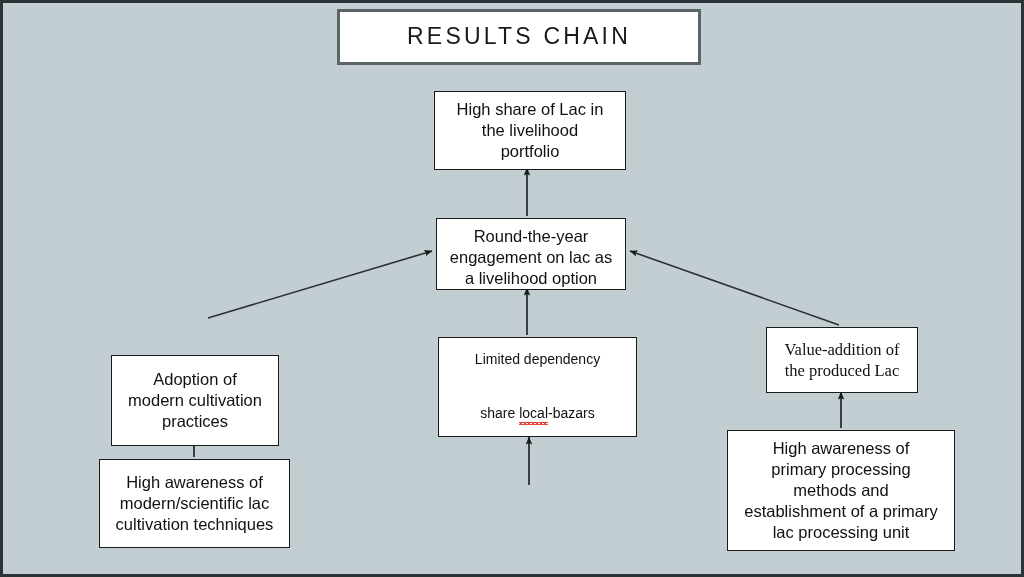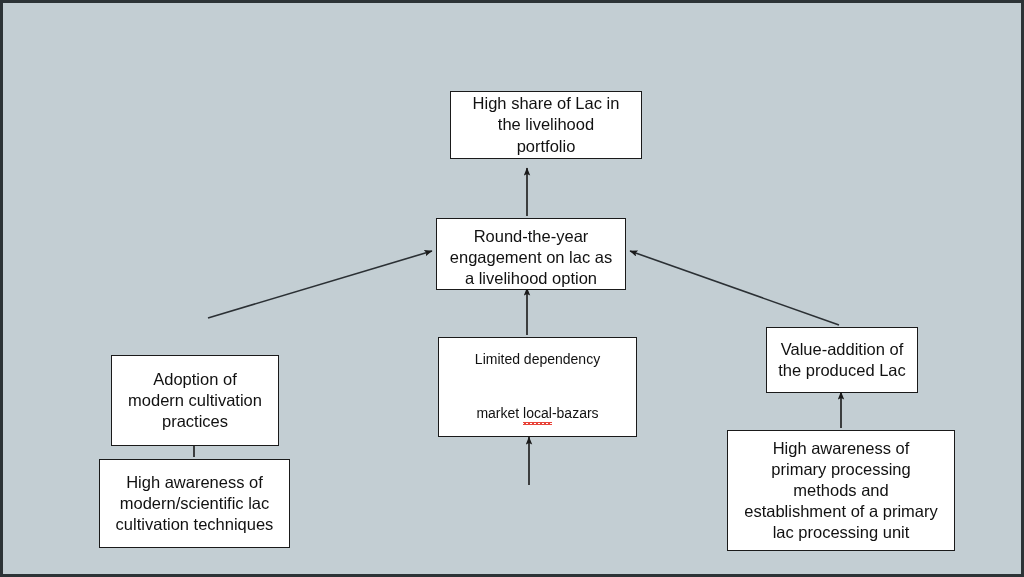--- a/index.html
+++ b/index.html
@@ -44,25 +44,25 @@
     width: 364px;
     height: 56px;
     border: 3px solid #5b6568;
     background: #ffffff;
     font-size: 23px;
     letter-spacing: 3.2px;
     color: #1a1a1a;
     z-index: 4;
   }
   
-  #node-outcome      { left: 447px; top: 88px;  width: 192px; height: 68px;  font-size: 16.5px; }
+  #node-outcome      { left: 431px; top: 88px;  width: 192px; height: 79px;  font-size: 16.5px; }
   #node-engagement   { left: 433px; top: 215px; width: 190px; height: 72px;  font-size: 16.5px; align-items: flex-end; }
   #node-adoption     { left: 108px; top: 318px; width: 168px; height: 91px;  font-size: 16.5px; margin-top: 34px; }
   #node-middlemen    { left: 435px; top: 334px; width: 199px; height: 100px; font-size: 14px; }
-  #node-valueadd     { left: 763px; top: 324px; width: 152px; height: 66px;  font-size: 16.5px; }
+  #node-valueadd     { left: 763px; top: 324px; width: 152px; height: 66px;  font-size: 16.5px; font-family: Liberation Serif, serif; }
   #node-awareness-lac{ left: 96px;  top: 456px; width: 191px; height: 89px;  font-size: 16.5px; }
   #node-markets      { left: 443px; top: 484px; width: 167px; height: 74px;  font-size: 16.5px; }
   #node-processing   { left: 724px; top: 427px; width: 228px; height: 121px; font-size: 16.5px; }
 
   #edges {
     position: absolute;
     left: 0;
     top: 0;
     width: 1018px;
     height: 571px;
@@ -85,20 +85,23 @@
       linear-gradient(-45deg, transparent 42%, #e8443a 42%, #e8443a 58%, transparent 58%);
     background-size: 4px 3px;
     background-repeat: repeat-x;
   }
 </style>
 </head>
 <body>
 
 <div id="canvas">
 
+  <div id="title-box" class="box">
+    <span class="txt">RESULTS CHAIN</span>
+  </div>
 
   <svg id="edges" viewBox="0 0 1018 571" xmlns="http://www.w3.org/2000/svg">
     <defs>
       <marker id="ah" markerWidth="9" markerHeight="9" refX="7.5" refY="3.2" orient="auto" markerUnits="userSpaceOnUse">
         <path d="M0,0 L8,3.2 L0,6.4 L1.6,3.2 z" fill="#1a1a1a"></path>
       </marker>
     </defs>
 
     <line x1="524" y1="213" x2="524" y2="165" stroke="#1a1a1a" stroke-width="1.6" marker-end="url(#ah)"></line>
 
@@ -127,21 +130,21 @@
 a livelihood option</span>
   </div>
 
   <div id="node-adoption" class="box">
     <span class="txt">Adoption of
 modern cultivation
 practices</span>
   </div>
 
   <div id="node-middlemen" class="box">
-    <span class="txt"><span>Limited dependency</span><br><br><br><span>market </span><span class="squig">local</span><span>-bazars</span></span>
+    <span class="txt"><span>Limited dependency</span><br><br><br><span>share </span><span class="squig">local</span><span>-bazars</span></span>
   </div>
 
   <div id="node-valueadd" class="box">
     <span class="txt">Value-addition of
 the produced Lac</span>
   </div>
 
   <div id="node-awareness-lac" class="box">
     <span class="txt">High awareness of
 modern/scientific lac

